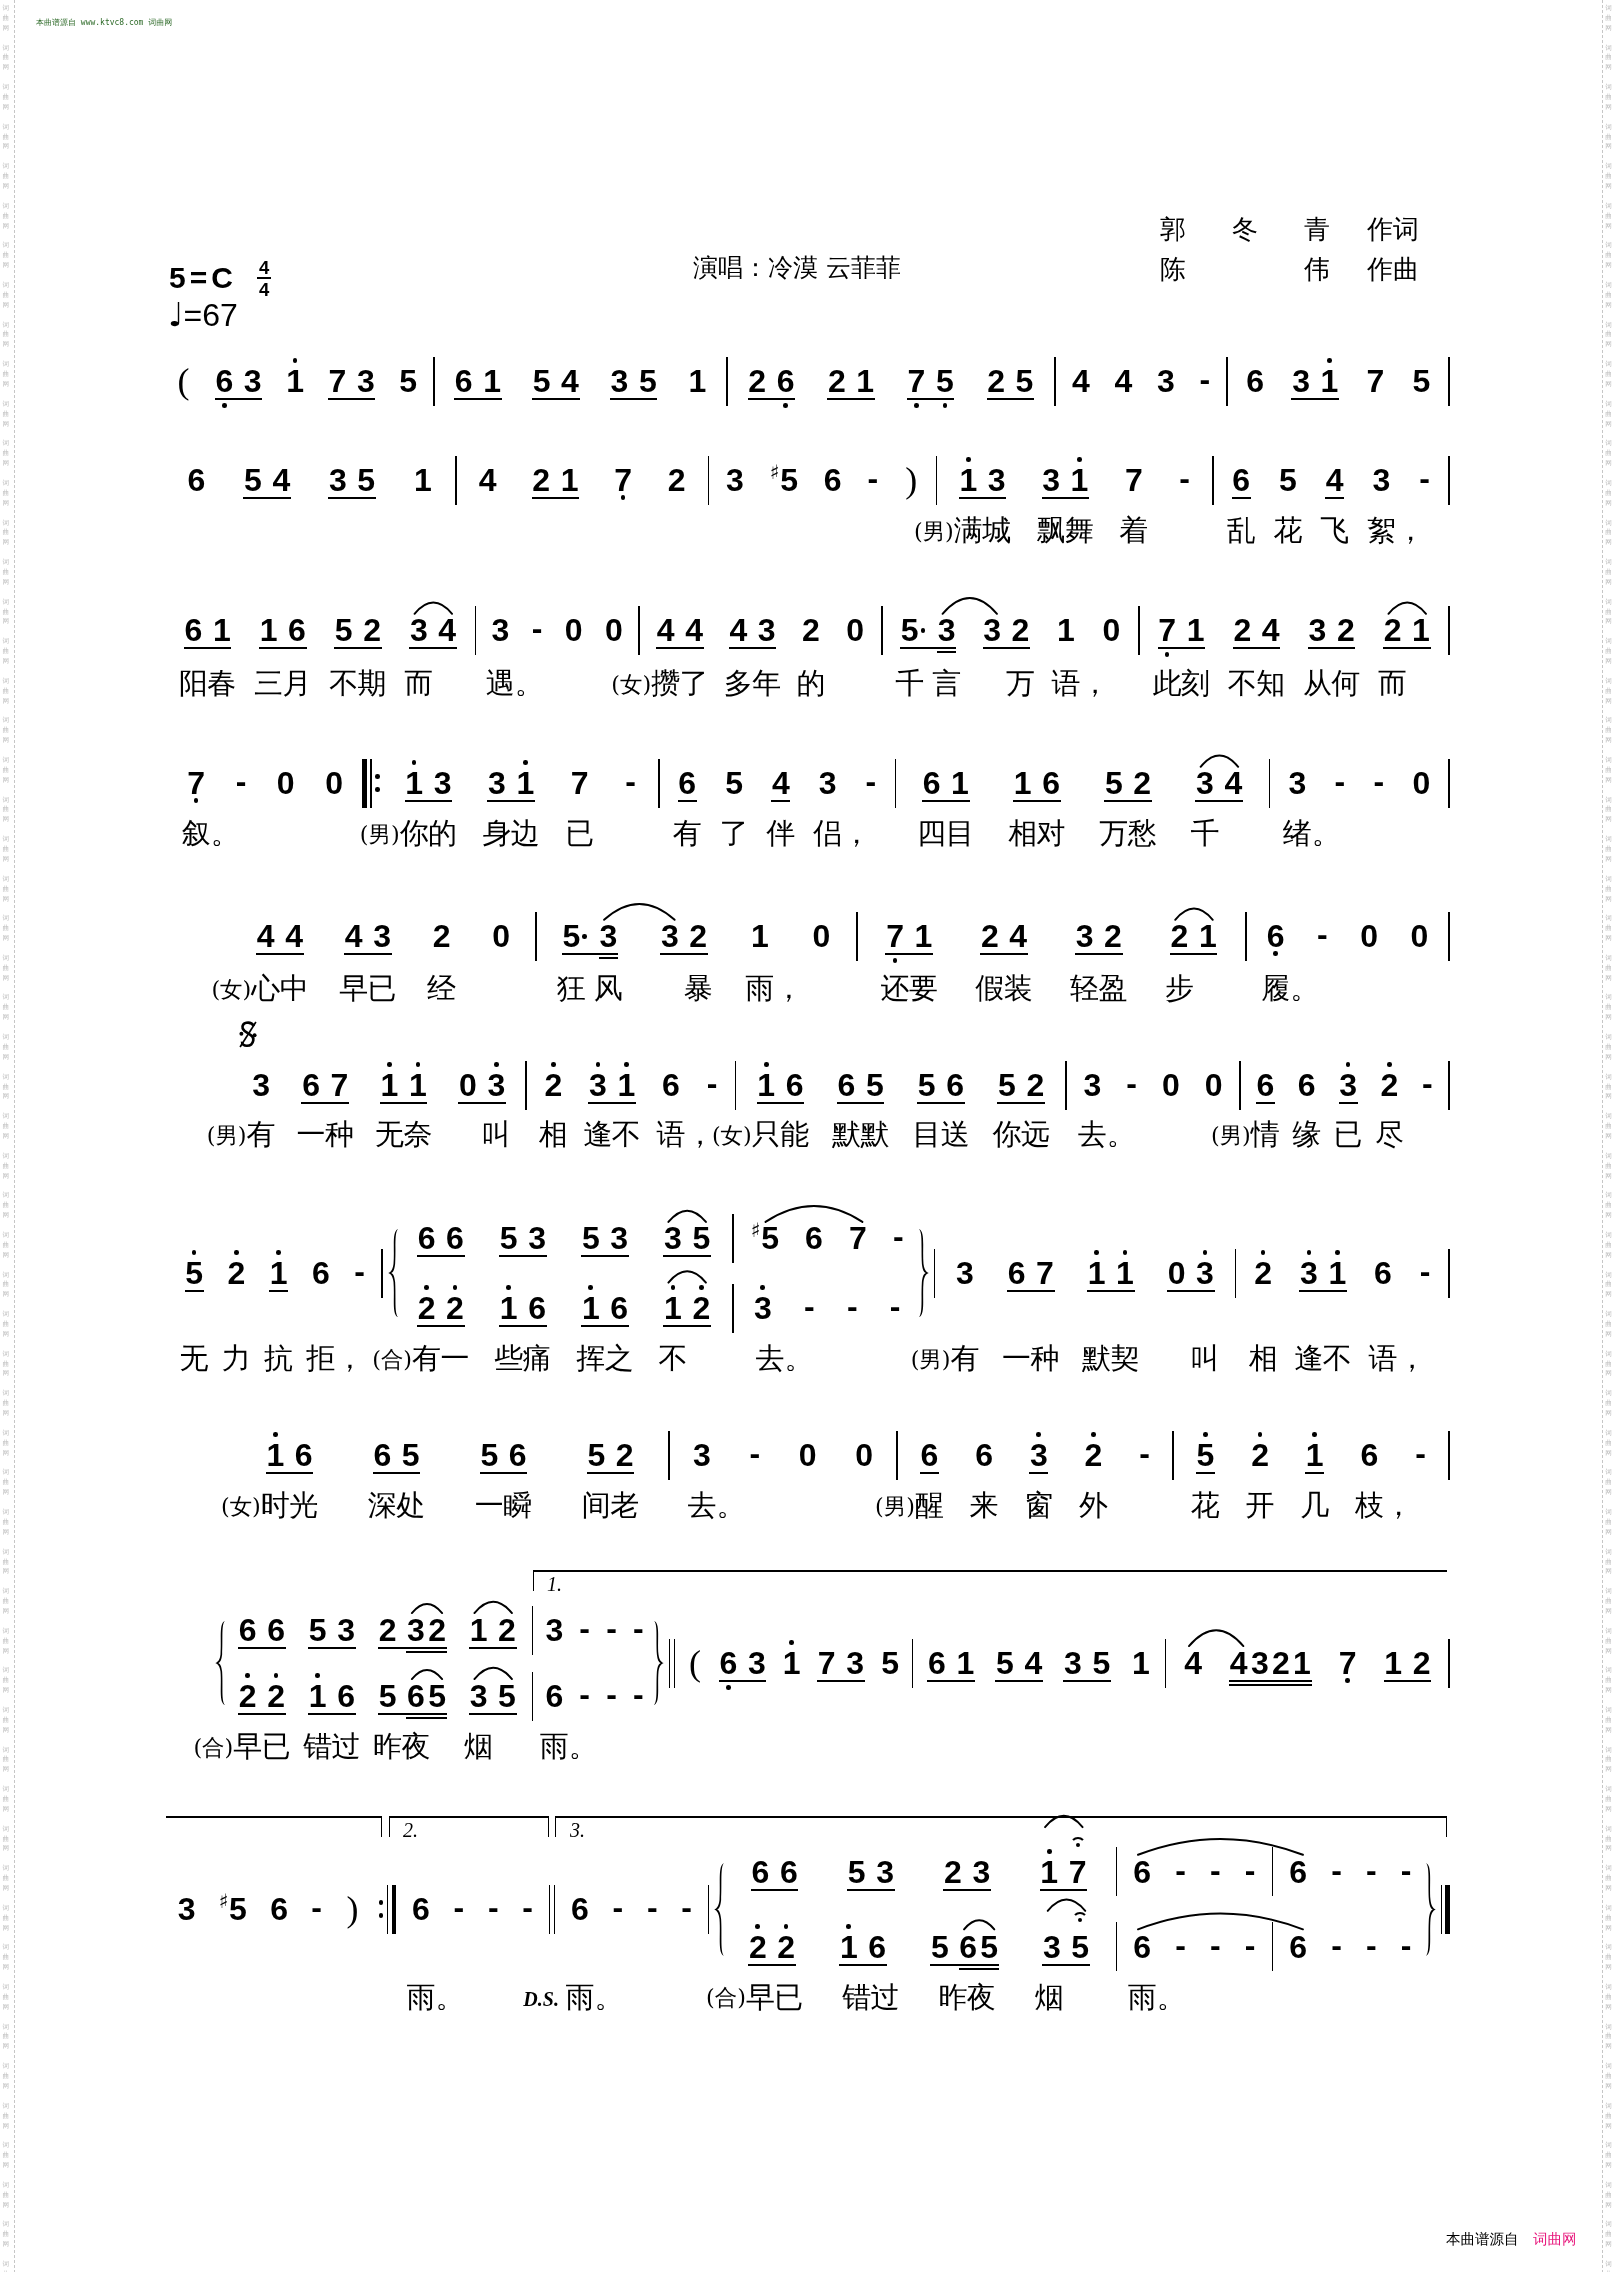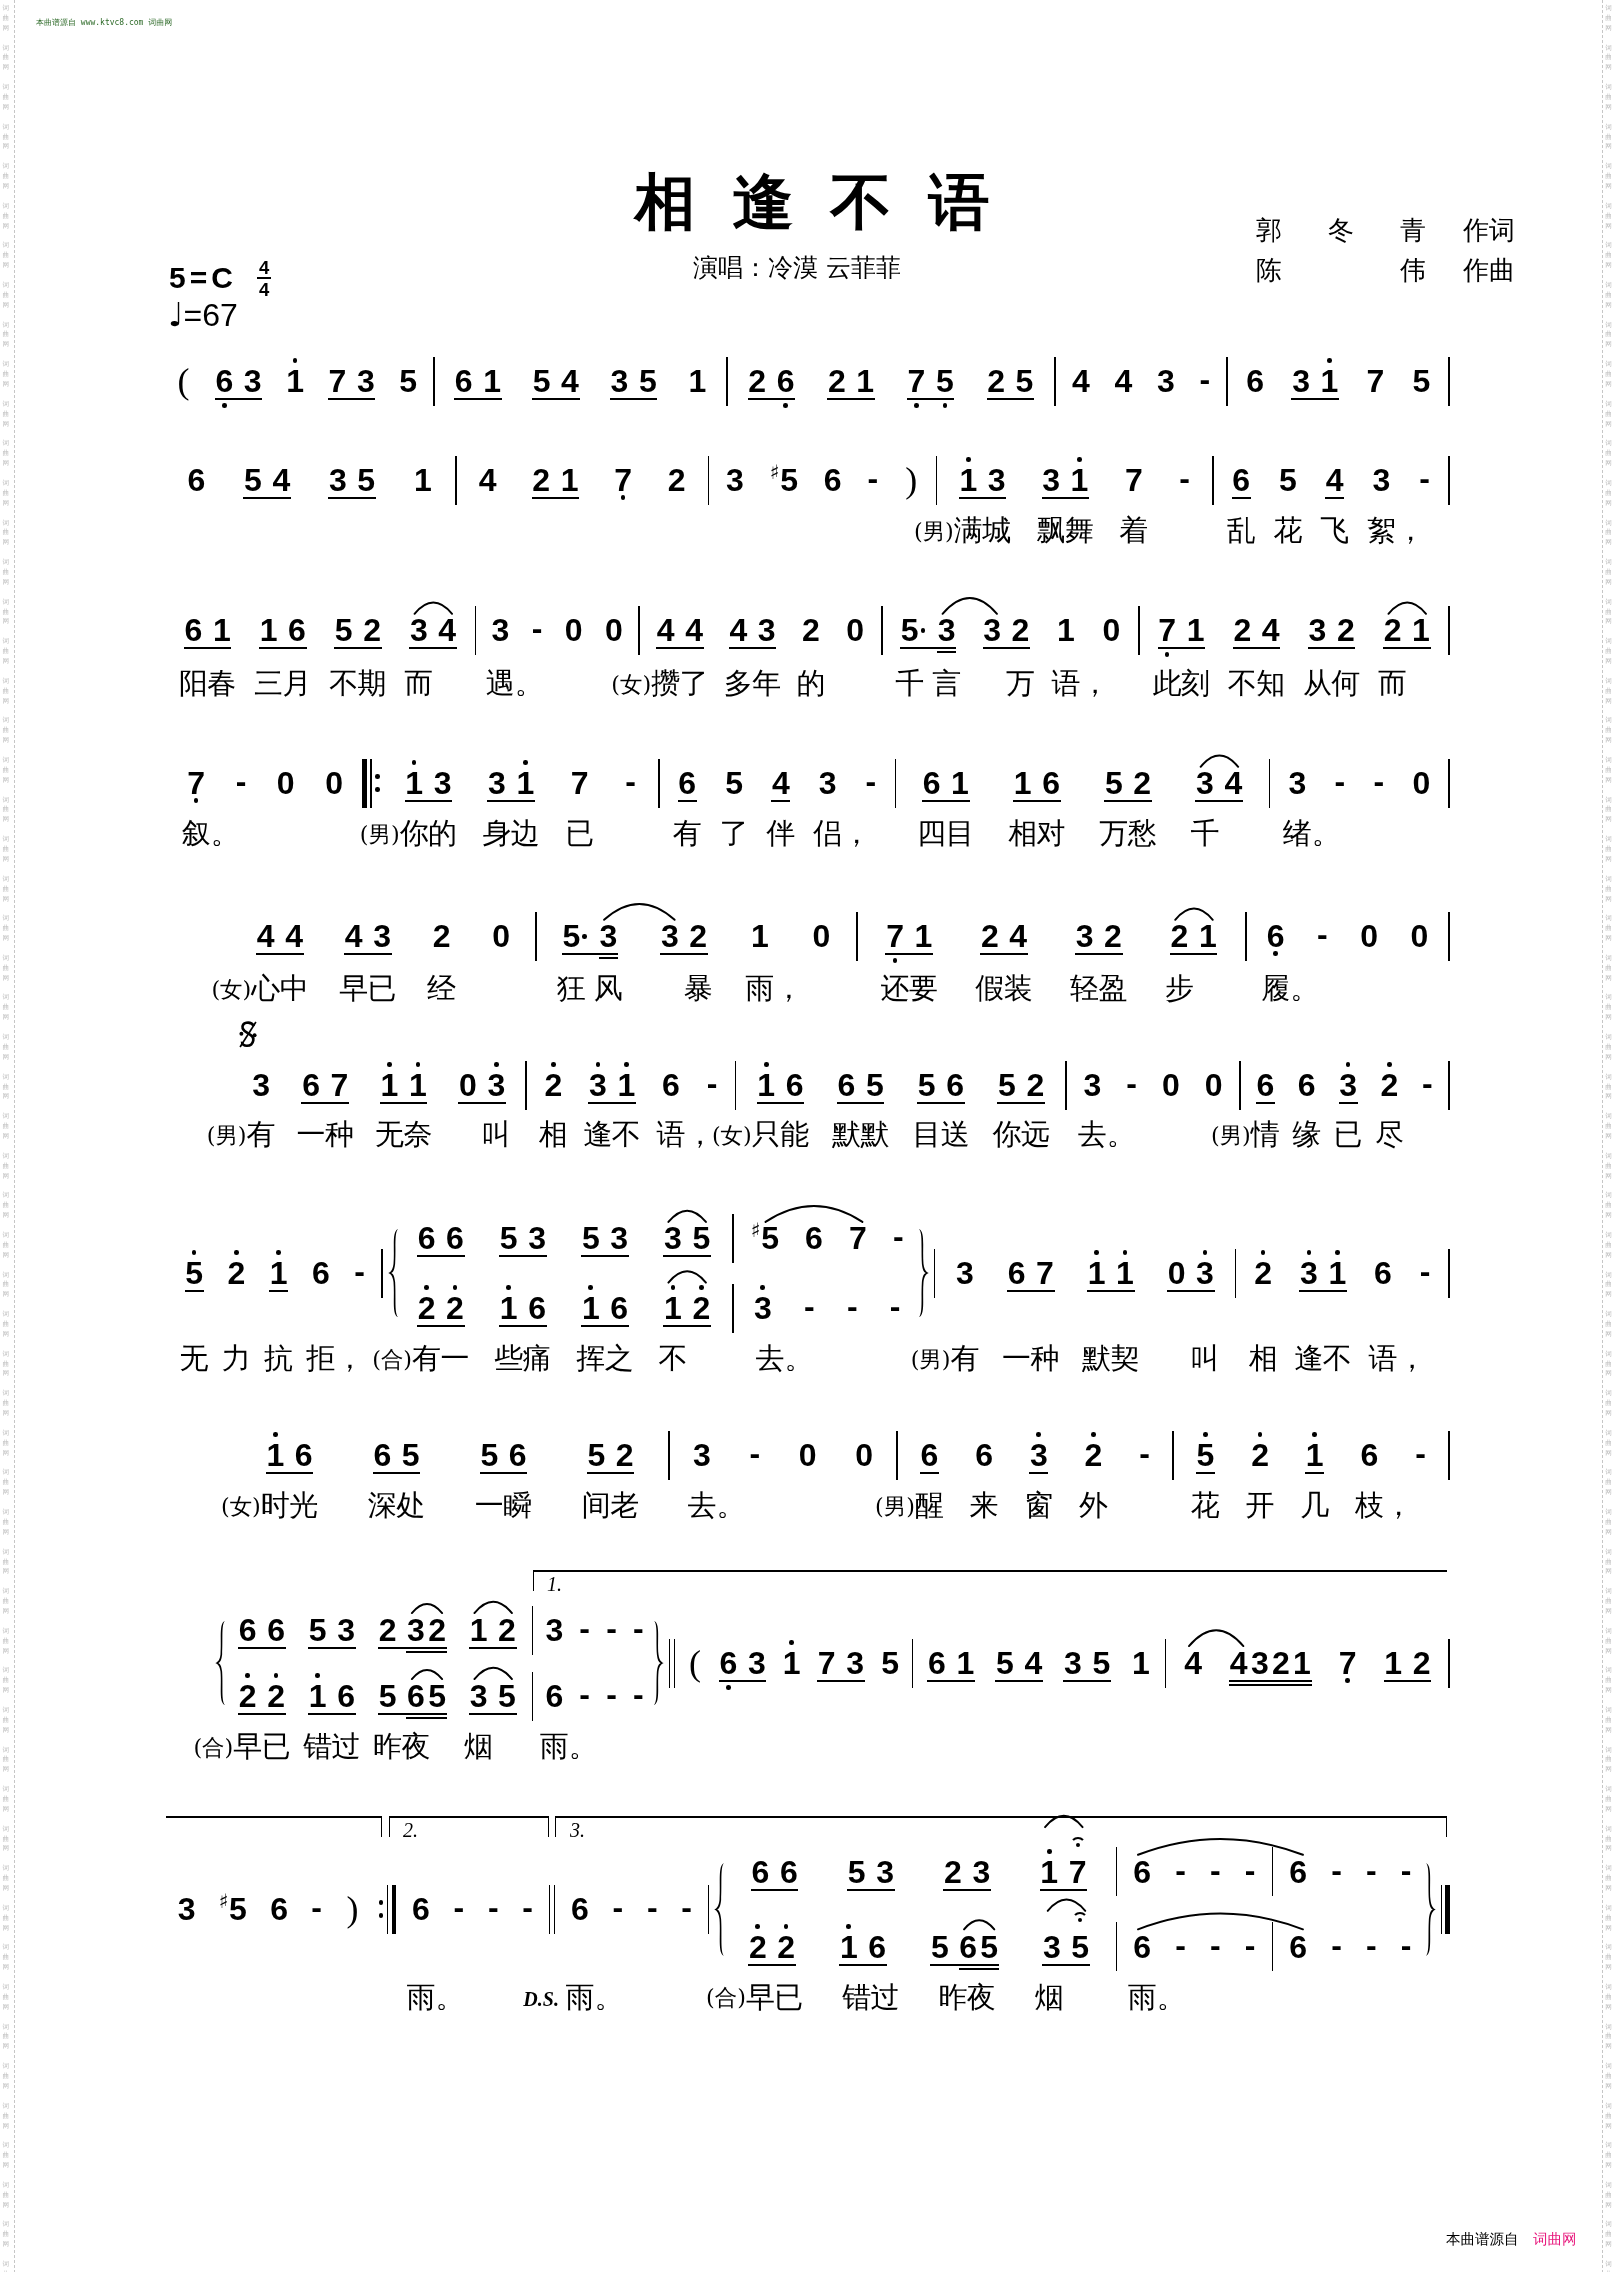--- a/index.html
+++ b/index.html
@@ -7,21 +7,21 @@
 .side-line{position:absolute;top:0;height:2273px;width:0;border-left:1.3px dashed #c6c6c6;}
 .side-line.left{left:14px;}
 .side-line.right{left:1602px;}
 .side-wm{position:absolute;top:0;width:9.2px;height:2273px;}
 .side-wm.left{left:1.3px;}
 .side-wm.right{left:1604px;}
 .side-wm span{position:absolute;left:0;width:9.2px;text-align:center;font-size:6.6px;line-height:8px;color:#bdbdbd;font-family:"DejaVu Sans",sans-serif;}
 .wm-top{position:absolute;left:36px;top:18px;font-size:8px;line-height:10.6px;color:#2f6b2a;font-family:"DejaVu Sans Mono",monospace;white-space:nowrap;}
 .title{position:absolute;left:581px;top:165px;width:462px;margin:0;padding-left:37px;box-sizing:border-box;text-align:center;font-family:"DejaVu Serif",serif;font-weight:bold;font-size:61px;line-height:73px;letter-spacing:37px;white-space:nowrap;}
 .singers{position:absolute;left:693px;top:253px;font-family:"DejaVu Serif",serif;font-size:25px;line-height:29px;white-space:nowrap;}
-.credit{position:absolute;left:1256px;display:flex;font-family:Liberation Sans, sans-serif;font-size:26px;line-height:30px;white-space:nowrap;}
+.credit{position:absolute;left:1160px;display:flex;font-family:Liberation Serif, serif;font-size:26px;line-height:30px;white-space:nowrap;}
 .credit.lyr{top:215px;}
 .credit.comp{top:255px;}
 .cname{display:inline-block;width:170px;text-align:justify;text-align-last:justify;}
 .crole{margin-left:37px;}
 .keysig{position:absolute;left:169px;top:259px;display:flex;align-items:center;font-weight:bold;font-size:30px;line-height:32px;}
 .keysig .k{letter-spacing:4px;}
 .ts{display:inline-flex;flex-direction:column;align-items:center;margin-left:20px;font-size:18.5px;line-height:17px;font-weight:bold;}
 .ts .fl{width:14.5px;height:2px;background:#000;margin:1.3px 0;}
 .tempo{position:absolute;left:168px;top:298px;display:flex;align-items:flex-end;font-size:32px;line-height:34px;}
 .tempo .qn{font-family:"DejaVu Sans",sans-serif;font-size:33px;}
@@ -436,21 +436,20 @@
       <span style="top: 2201px;">网</span>
       <span style="top: 2220px;">词</span>
       <span style="top: 2230px;">曲</span>
       <span style="top: 2240px;">网</span>
       <span style="top: 2260px;">词</span>
       <span style="top: 2270px;">曲</span>
     </div>
 
   <div class="wm-top" style="color: rgb(47, 107, 42);">本曲谱源自 www.ktvc8.com 词曲网</div>
 
-  <h1 class="title">相逢不语</h1>
   <div class="singers">演唱：冷漠 云菲菲</div>
   <div class="credit lyr">
     <span class="cname">郭冬青</span>
     <span class="crole">作词</span>
   </div>
   <div class="credit comp">
     <span class="cname">陈伟</span>
     <span class="crole">作曲</span>
   </div>
 

